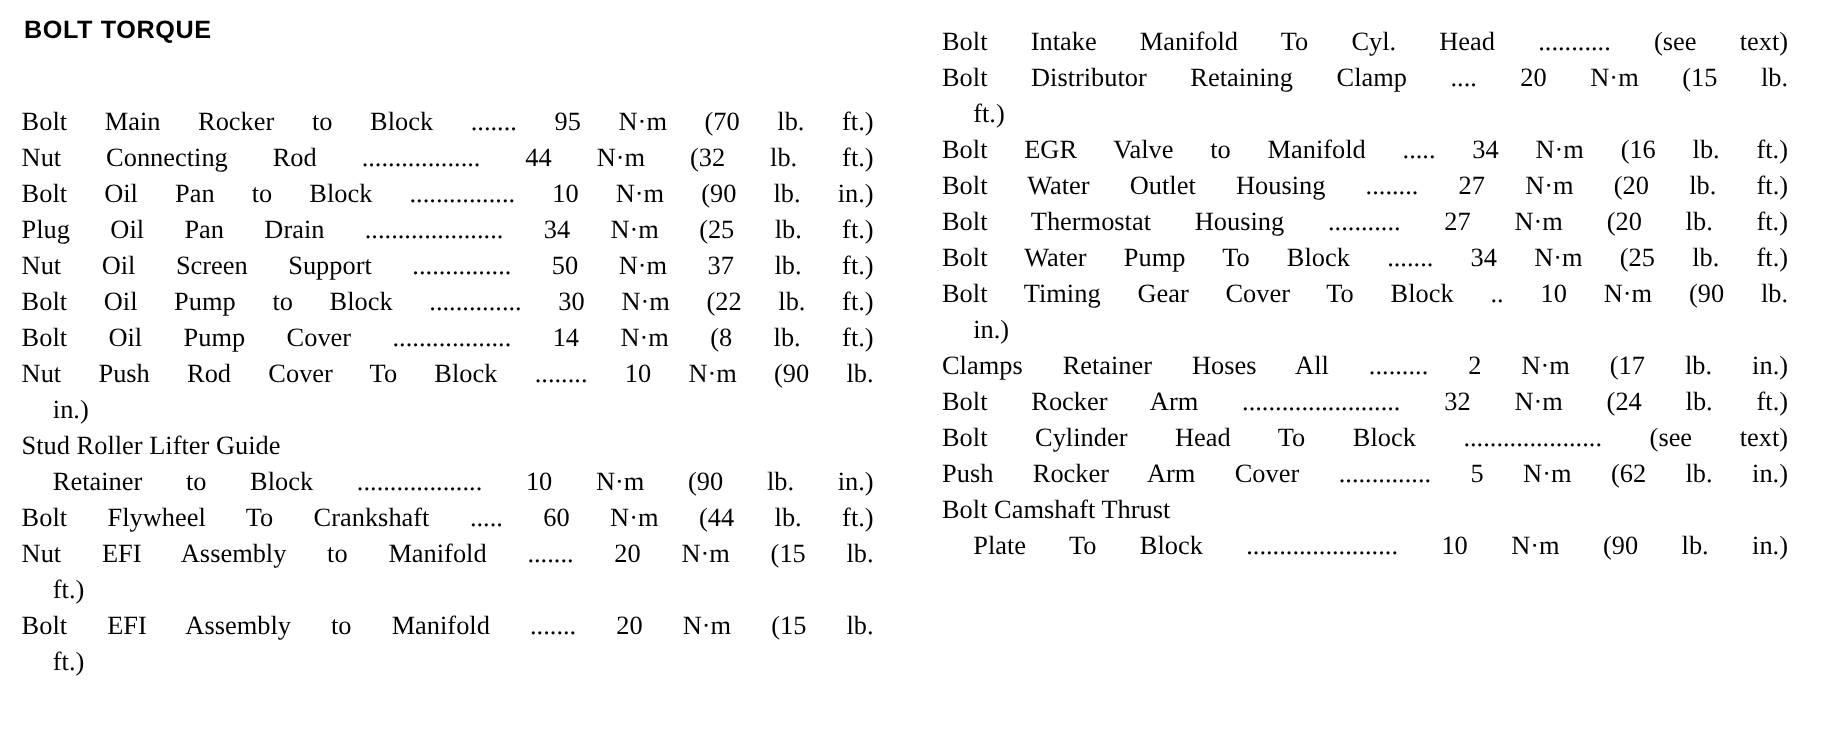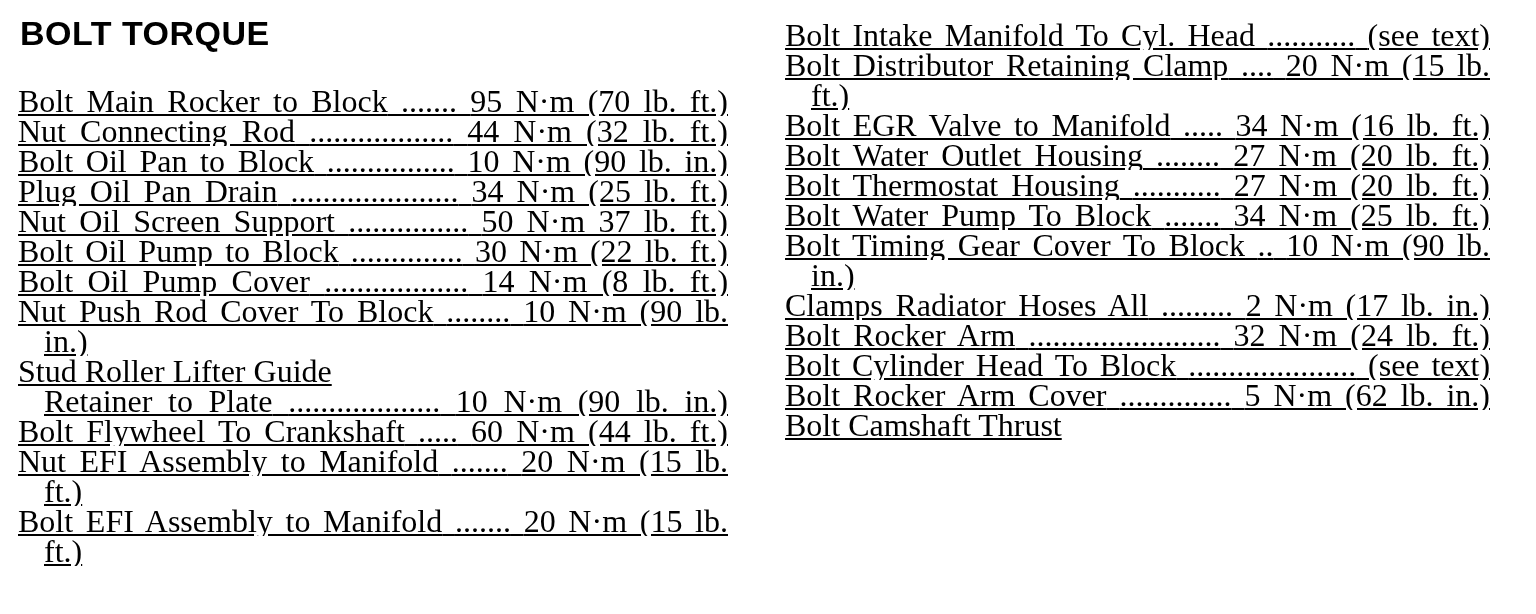--- a/index.html
+++ b/index.html
@@ -14,29 +14,28 @@
     color: #000000;
     font-family: "Liberation Serif", serif;
     overflow: hidden;
   }
   .heading {
     position: absolute;
     left: 20px;
     top: 14px;
     font-family: "Liberation Sans", sans-serif;
     font-weight: bold;
-    font-size: 34px;
+    font-size: 21px;
     letter-spacing: 0.5px;
     white-space: nowrap;
   }
   .col {
     position: absolute;
-    font-size: 32px;
+    font-size: 22px;
     line-height: 30px;
-    text-decoration: underline;
   }
   .col-left {
     left: 18px;
     top: 86px;
     width: 710px;
   }
   .col-right {
     left: 785px;
     top: 20px;
     width: 705px;
@@ -62,36 +61,37 @@
     <div class="line justify"><span>Bolt Main Rocker to Block</span> <span>.......</span> <span>95 N·m (70 lb. ft.)</span></div>
     <div class="line justify"><span>Nut Connecting Rod</span> <span>..................</span> <span>44 N·m (32 lb. ft.)</span></div>
     <div class="line justify"><span>Bolt Oil Pan to Block</span> <span>................</span> <span>10 N·m (90 lb. in.)</span></div>
     <div class="line justify"><span>Plug Oil Pan Drain</span> <span>.....................</span> <span>34 N·m (25 lb. ft.)</span></div>
     <div class="line justify"><span>Nut Oil Screen Support</span> <span>...............</span> <span>50 N·m 37 lb. ft.)</span></div>
     <div class="line justify"><span>Bolt Oil Pump to Block</span> <span>..............</span> <span>30 N·m (22 lb. ft.)</span></div>
     <div class="line justify"><span>Bolt Oil Pump Cover</span> <span>..................</span> <span>14 N·m (8 lb. ft.)</span></div>
     <div class="line justify"><span>Nut Push Rod Cover To Block</span> <span>........</span> <span>10 N·m (90 lb.</span></div>
     <div class="line indent"><span>in.)</span></div>
     <div class="line"><span>Stud Roller Lifter Guide</span></div>
-    <div class="line indent justify"><span>Retainer to Plate</span> <span>...................</span> <span>10 N·m (90 lb. in.)</span></div>
+    <div class="line indent justify"><span>Retainer to Block</span> <span>...................</span> <span>10 N·m (90 lb. in.)</span></div>
     <div class="line justify"><span>Bolt Flywheel To Crankshaft</span> <span>.....</span> <span>60 N·m (44 lb. ft.)</span></div>
     <div class="line justify"><span>Nut EFI Assembly to Manifold</span> <span>.......</span> <span>20 N·m (15 lb.</span></div>
     <div class="line indent"><span>ft.)</span></div>
     <div class="line justify"><span>Bolt EFI Assembly to Manifold</span> <span>.......</span> <span>20 N·m (15 lb.</span></div>
     <div class="line indent"><span>ft.)</span></div>
   </div>
 
 <div class="col col-right">
     <div class="line justify"><span>Bolt Intake Manifold To Cyl. Head</span> <span>...........</span> <span>(see text)</span></div>
     <div class="line justify"><span>Bolt Distributor Retaining Clamp</span> <span>....</span> <span>20 N·m (15 lb.</span></div>
     <div class="line indent"><span>ft.)</span></div>
     <div class="line justify"><span>Bolt EGR Valve to Manifold</span> <span>.....</span> <span>34 N·m (16 lb. ft.)</span></div>
     <div class="line justify"><span>Bolt Water Outlet Housing</span> <span>........</span> <span>27 N·m (20 lb. ft.)</span></div>
     <div class="line justify"><span>Bolt Thermostat Housing</span> <span>...........</span> <span>27 N·m (20 lb. ft.)</span></div>
     <div class="line justify"><span>Bolt Water Pump To Block</span> <span>.......</span> <span>34 N·m (25 lb. ft.)</span></div>
     <div class="line justify"><span>Bolt Timing Gear Cover To Block</span> <span>..</span> <span>10 N·m (90 lb.</span></div>
     <div class="line indent"><span>in.)</span></div>
-    <div class="line justify"><span>Clamps Radiator Hoses All</span> <span>.........</span> <span>2 N·m (17 lb. in.)</span></div>
+    <div class="line justify"><span>Clamps Retainer Hoses All</span> <span>.........</span> <span>2 N·m (17 lb. in.)</span></div>
     <div class="line justify"><span>Bolt Rocker Arm</span> <span>........................</span> <span>32 N·m (24 lb. ft.)</span></div>
     <div class="line justify"><span>Bolt Cylinder Head To Block</span> <span>.....................</span> <span>(see text)</span></div>
-    <div class="line justify"><span>Bolt Rocker Arm Cover</span> <span>..............</span> <span>5 N·m (62 lb. in.)</span></div>
+    <div class="line justify"><span>Push Rocker Arm Cover</span> <span>..............</span> <span>5 N·m (62 lb. in.)</span></div>
     <div class="line"><span>Bolt Camshaft Thrust</span></div>
+    <div class="line indent justify"><span>Plate To Block</span> <span>.......................</span> <span>10 N·m (90 lb. in.)</span></div>
   </div>
 
 </body></html>

